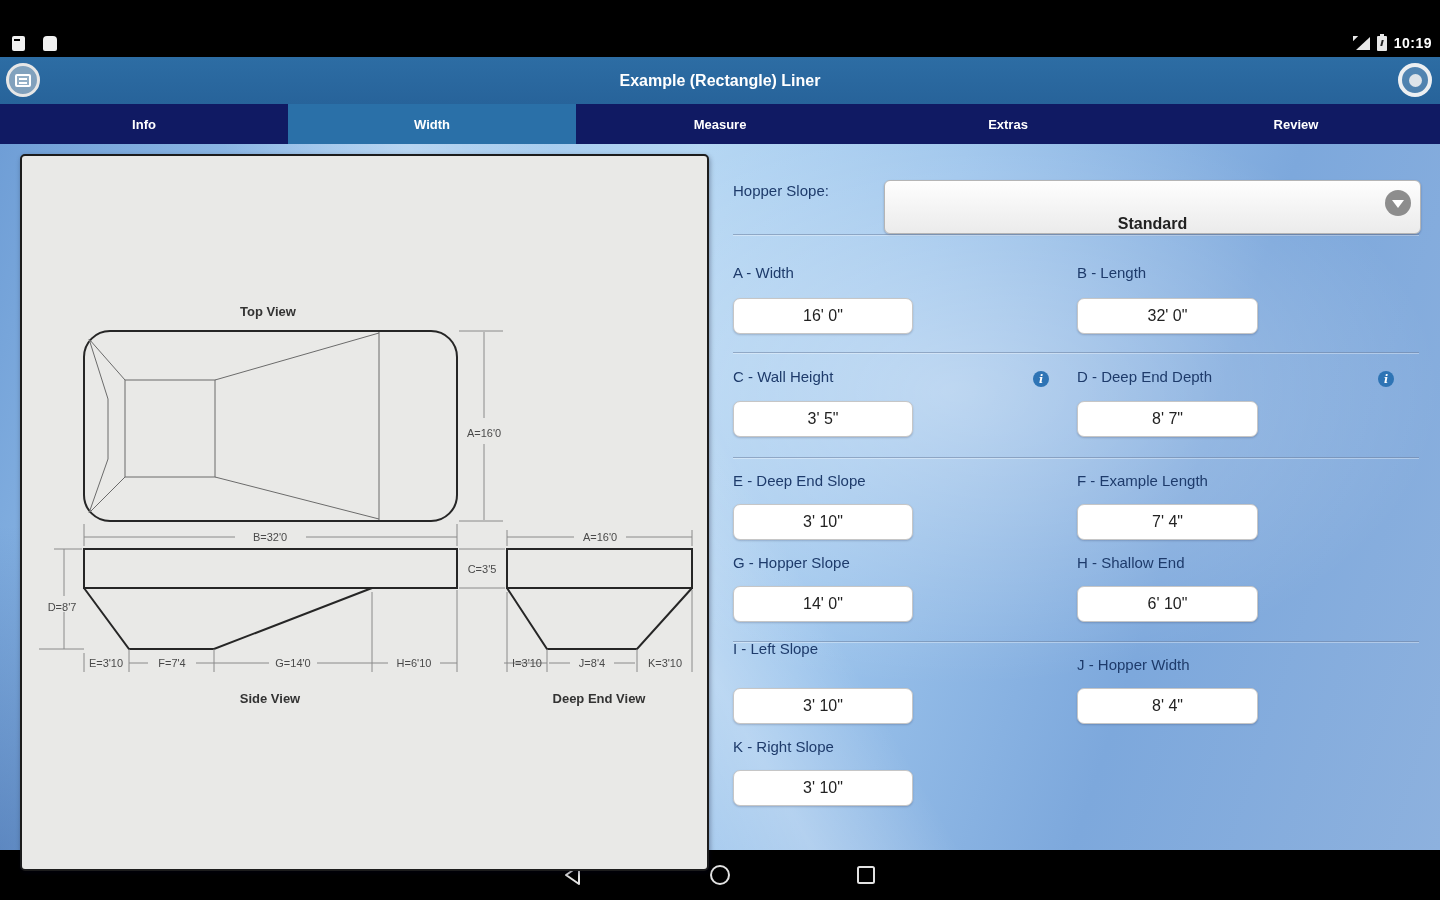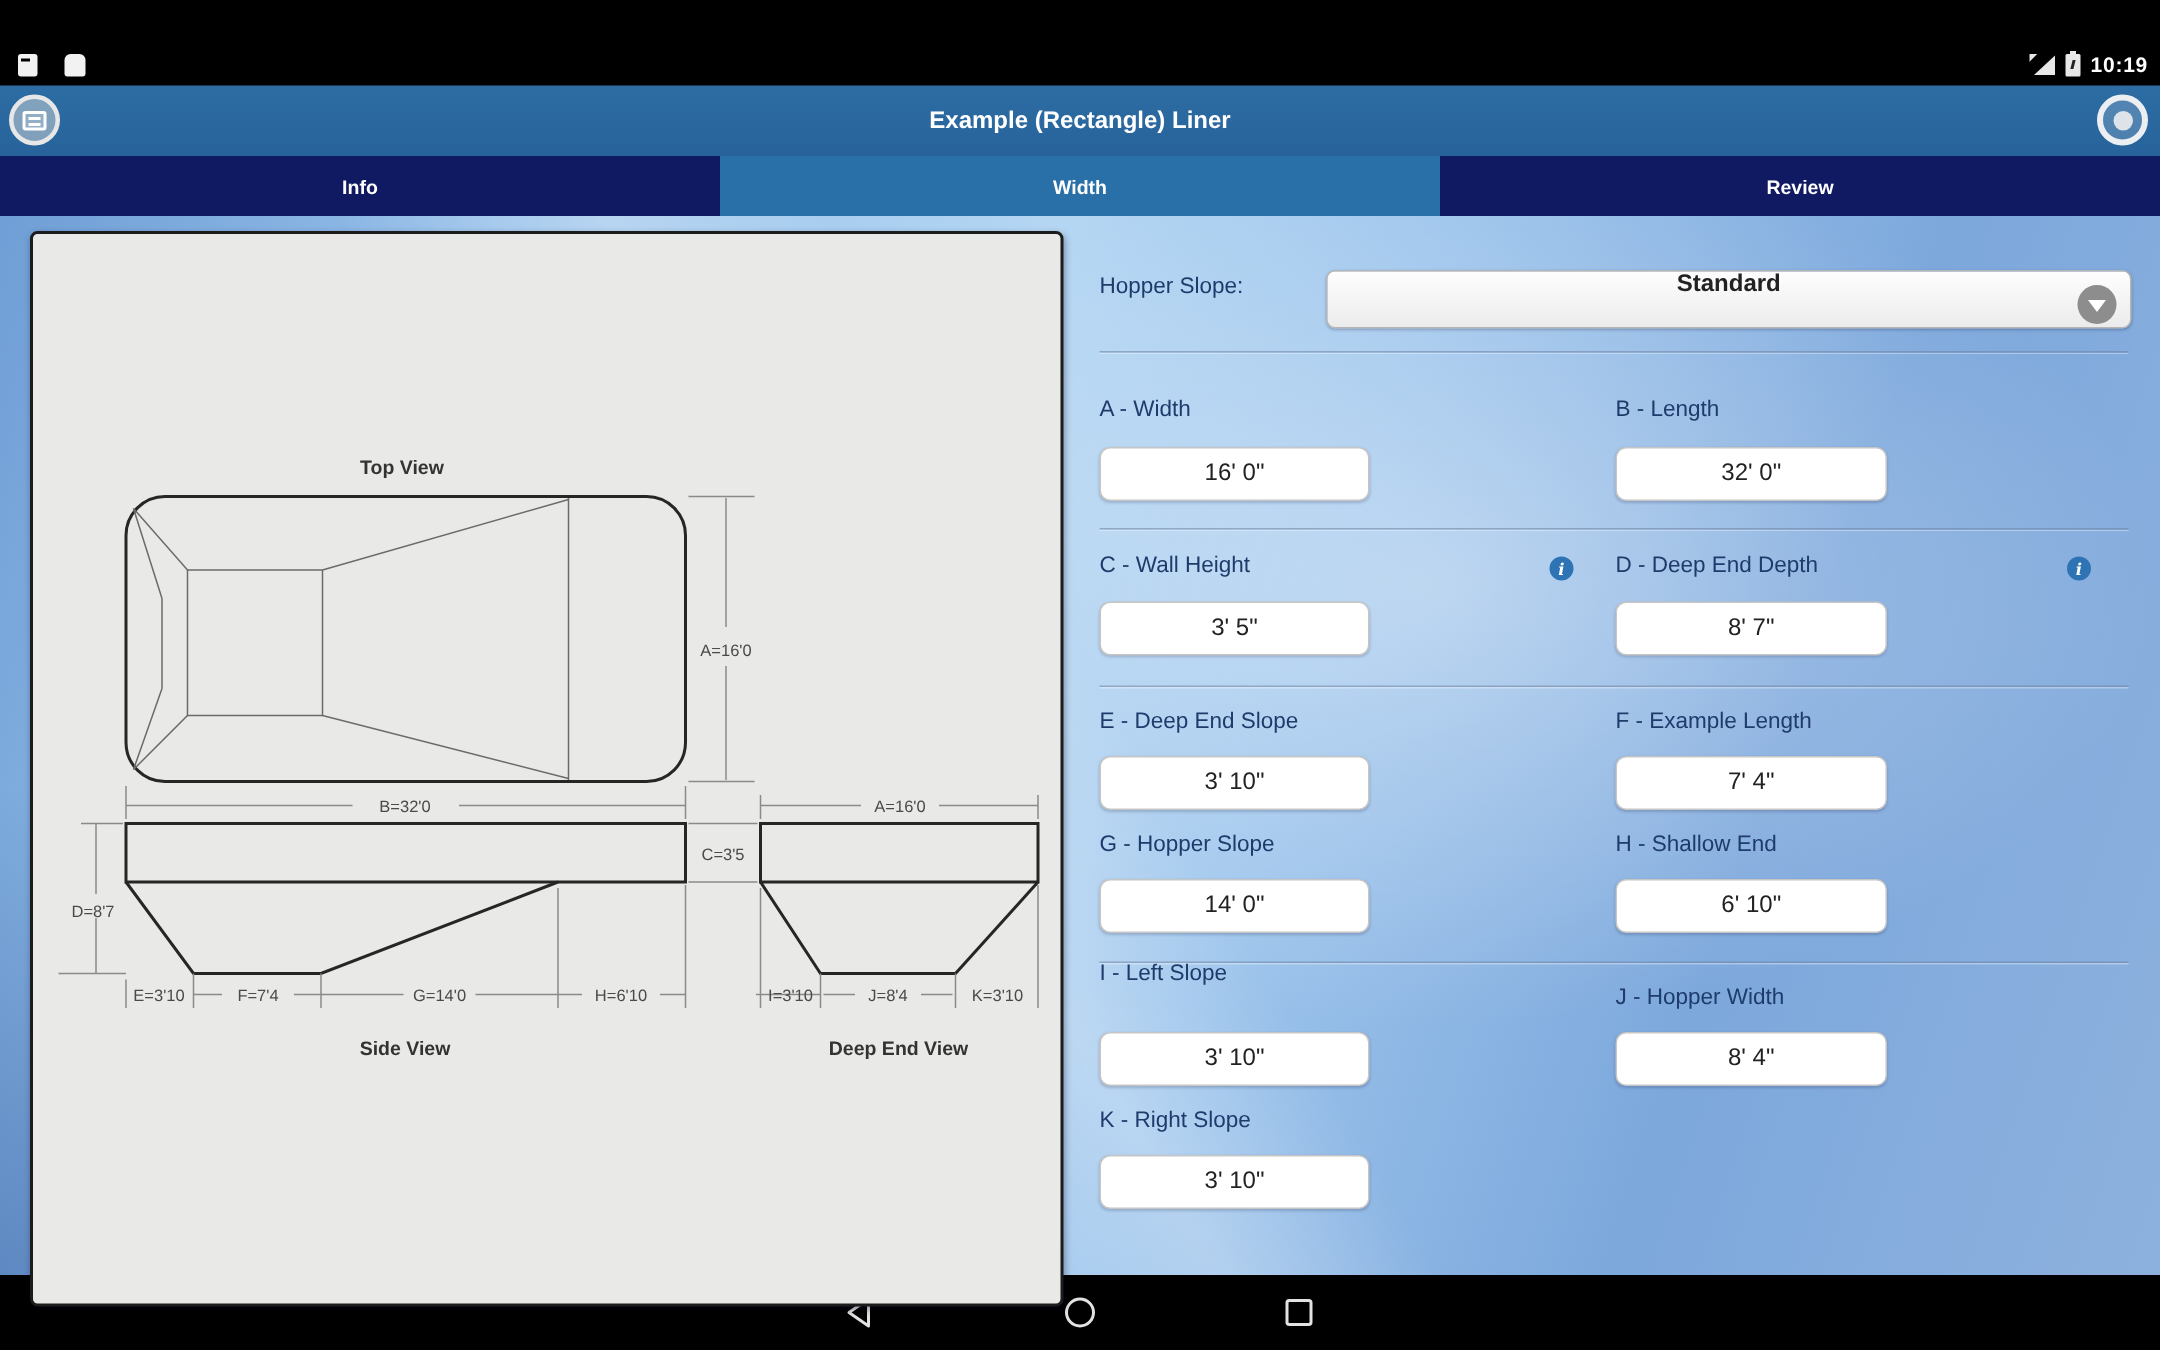--- a/index.html
+++ b/index.html
@@ -51,21 +51,21 @@
   .dim-line{stroke:#8a8a8a;stroke-width:1;fill:none;}
   .thin-line{stroke:#6b6b6b;stroke-width:1;fill:none;}
   .main-line{stroke:#262626;stroke-width:2;fill:none;}
   .dim-text{font-size:11px;fill:#4a4a4a;font-family:"Liberation Sans","DejaVu Sans",sans-serif;}
   .view-title{font-size:13px;font-weight:bold;fill:#333;font-family:"Liberation Sans","DejaVu Sans",sans-serif;}
 
   
   .form{position:absolute;left:733px;top:0;width:688px;height:735px;}
   .form-label{position:absolute;font-size:15px;color:#1e3b6b;}
   .divider{position:absolute;left:0;right:2px;height:1px;background:rgba(110,130,160,.55);box-shadow:0 1px 0 rgba(255,255,255,.35);}
-  .select{position:absolute;left:151px;top:36px;width:537px;height:39px;background:linear-gradient(#fefefe,#ebebeb);border:1px solid #b5b5b5;border-radius:6px;box-sizing:border-box;display:flex;align-items:flex-start;justify-content:center;box-shadow:0 1px 2px rgba(0,0,40,.25);cursor:pointer;}
+  .select{position:absolute;left:151px;top:36px;width:537px;height:54px;background:linear-gradient(#fefefe,#ebebeb);border:1px solid #b5b5b5;border-radius:6px;box-sizing:border-box;display:flex;align-items:flex-end;justify-content:center;box-shadow:0 1px 2px rgba(0,0,40,.25);cursor:pointer;}
   .select .sel-text{font-size:16px;font-weight:bold;color:#222;}
   .chev-circle{position:absolute;right:9px;top:9px;width:26px;height:26px;border-radius:50%;background:#8d8d8d;display:flex;align-items:center;justify-content:center;}
   .chev-circle::after{content:"";width:0;height:0;border-left:6px solid transparent;border-right:6px solid transparent;border-top:8px solid #fff;margin-top:2px;}
   .field{position:absolute;width:180px;height:36px;background:#fff;border:1px solid #c6c6c6;border-radius:7px;box-sizing:border-box;display:flex;align-items:center;justify-content:center;box-shadow:0 1px 2px rgba(0,0,40,.18);cursor:text;}
   .field span{font-size:16px;color:#222;font-weight:500;}
   .info-i{position:absolute;width:16px;height:16px;border-radius:50%;background:#2e74b5;color:#fff;font-size:11px;font-weight:bold;font-style:italic;display:flex;align-items:center;justify-content:center;cursor:pointer;font-family:"DejaVu Serif",serif;}
 
   
   .navbar{height:50px;background:#000;display:flex;align-items:center;justify-content:center;gap:120px;}
   .nav-ic{width:26px;height:26px;display:flex;align-items:center;justify-content:center;cursor:pointer;}
@@ -96,20 +96,22 @@
     </div>
     <div class="header-title">Example (Rectangle) Liner</div>
     <div class="hbtn hbtn-right">
       <div class="dot"></div>
     </div>
   </div>
 
   <div class="tabbar">
     <div class="tab">Info</div>
     <div class="tab selected">Width</div>
+    <div class="tab">Measure</div>
+    <div class="tab">Extras</div>
     <div class="tab">Review</div>
   </div>
 
   <div class="content">
 
     <div class="panel">
       <svg viewBox="0 0 685 713" width="685" height="713">
 
         <text class="view-title" x="246" y="160" text-anchor="middle">Top View</text>
         <rect class="main-line" x="62" y="175" width="373" height="190" rx="26" fill="none"></rect>

